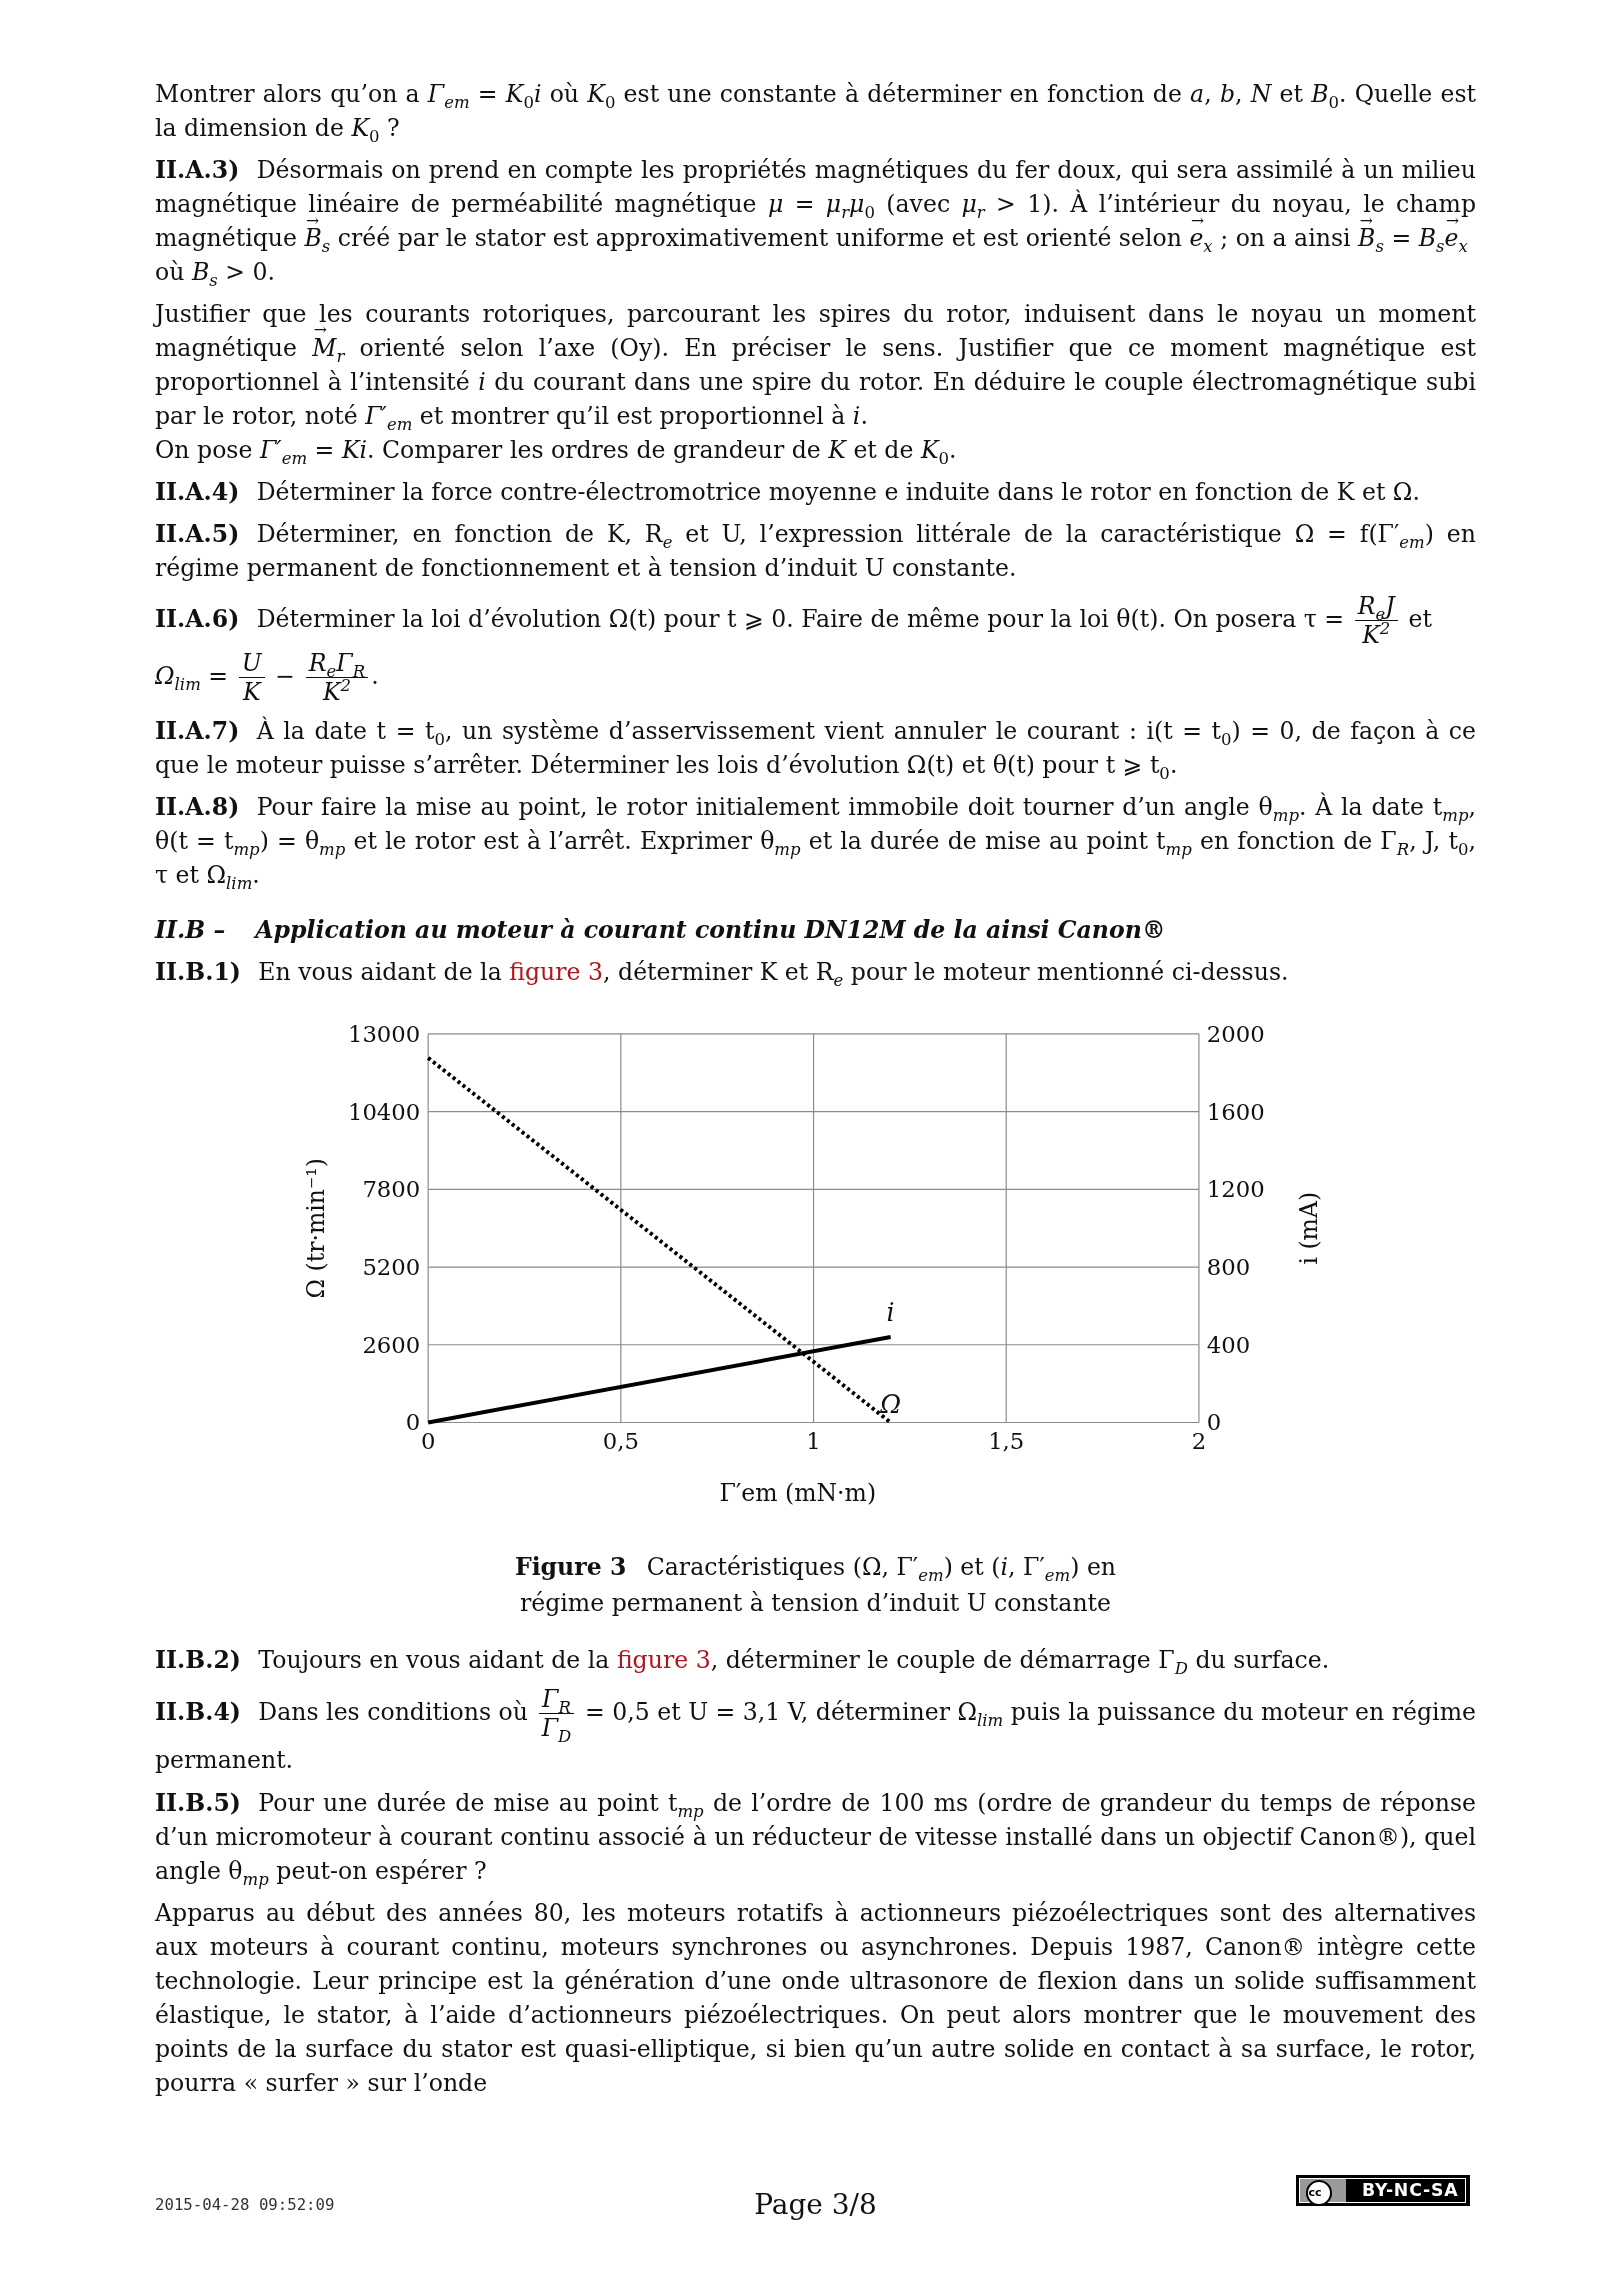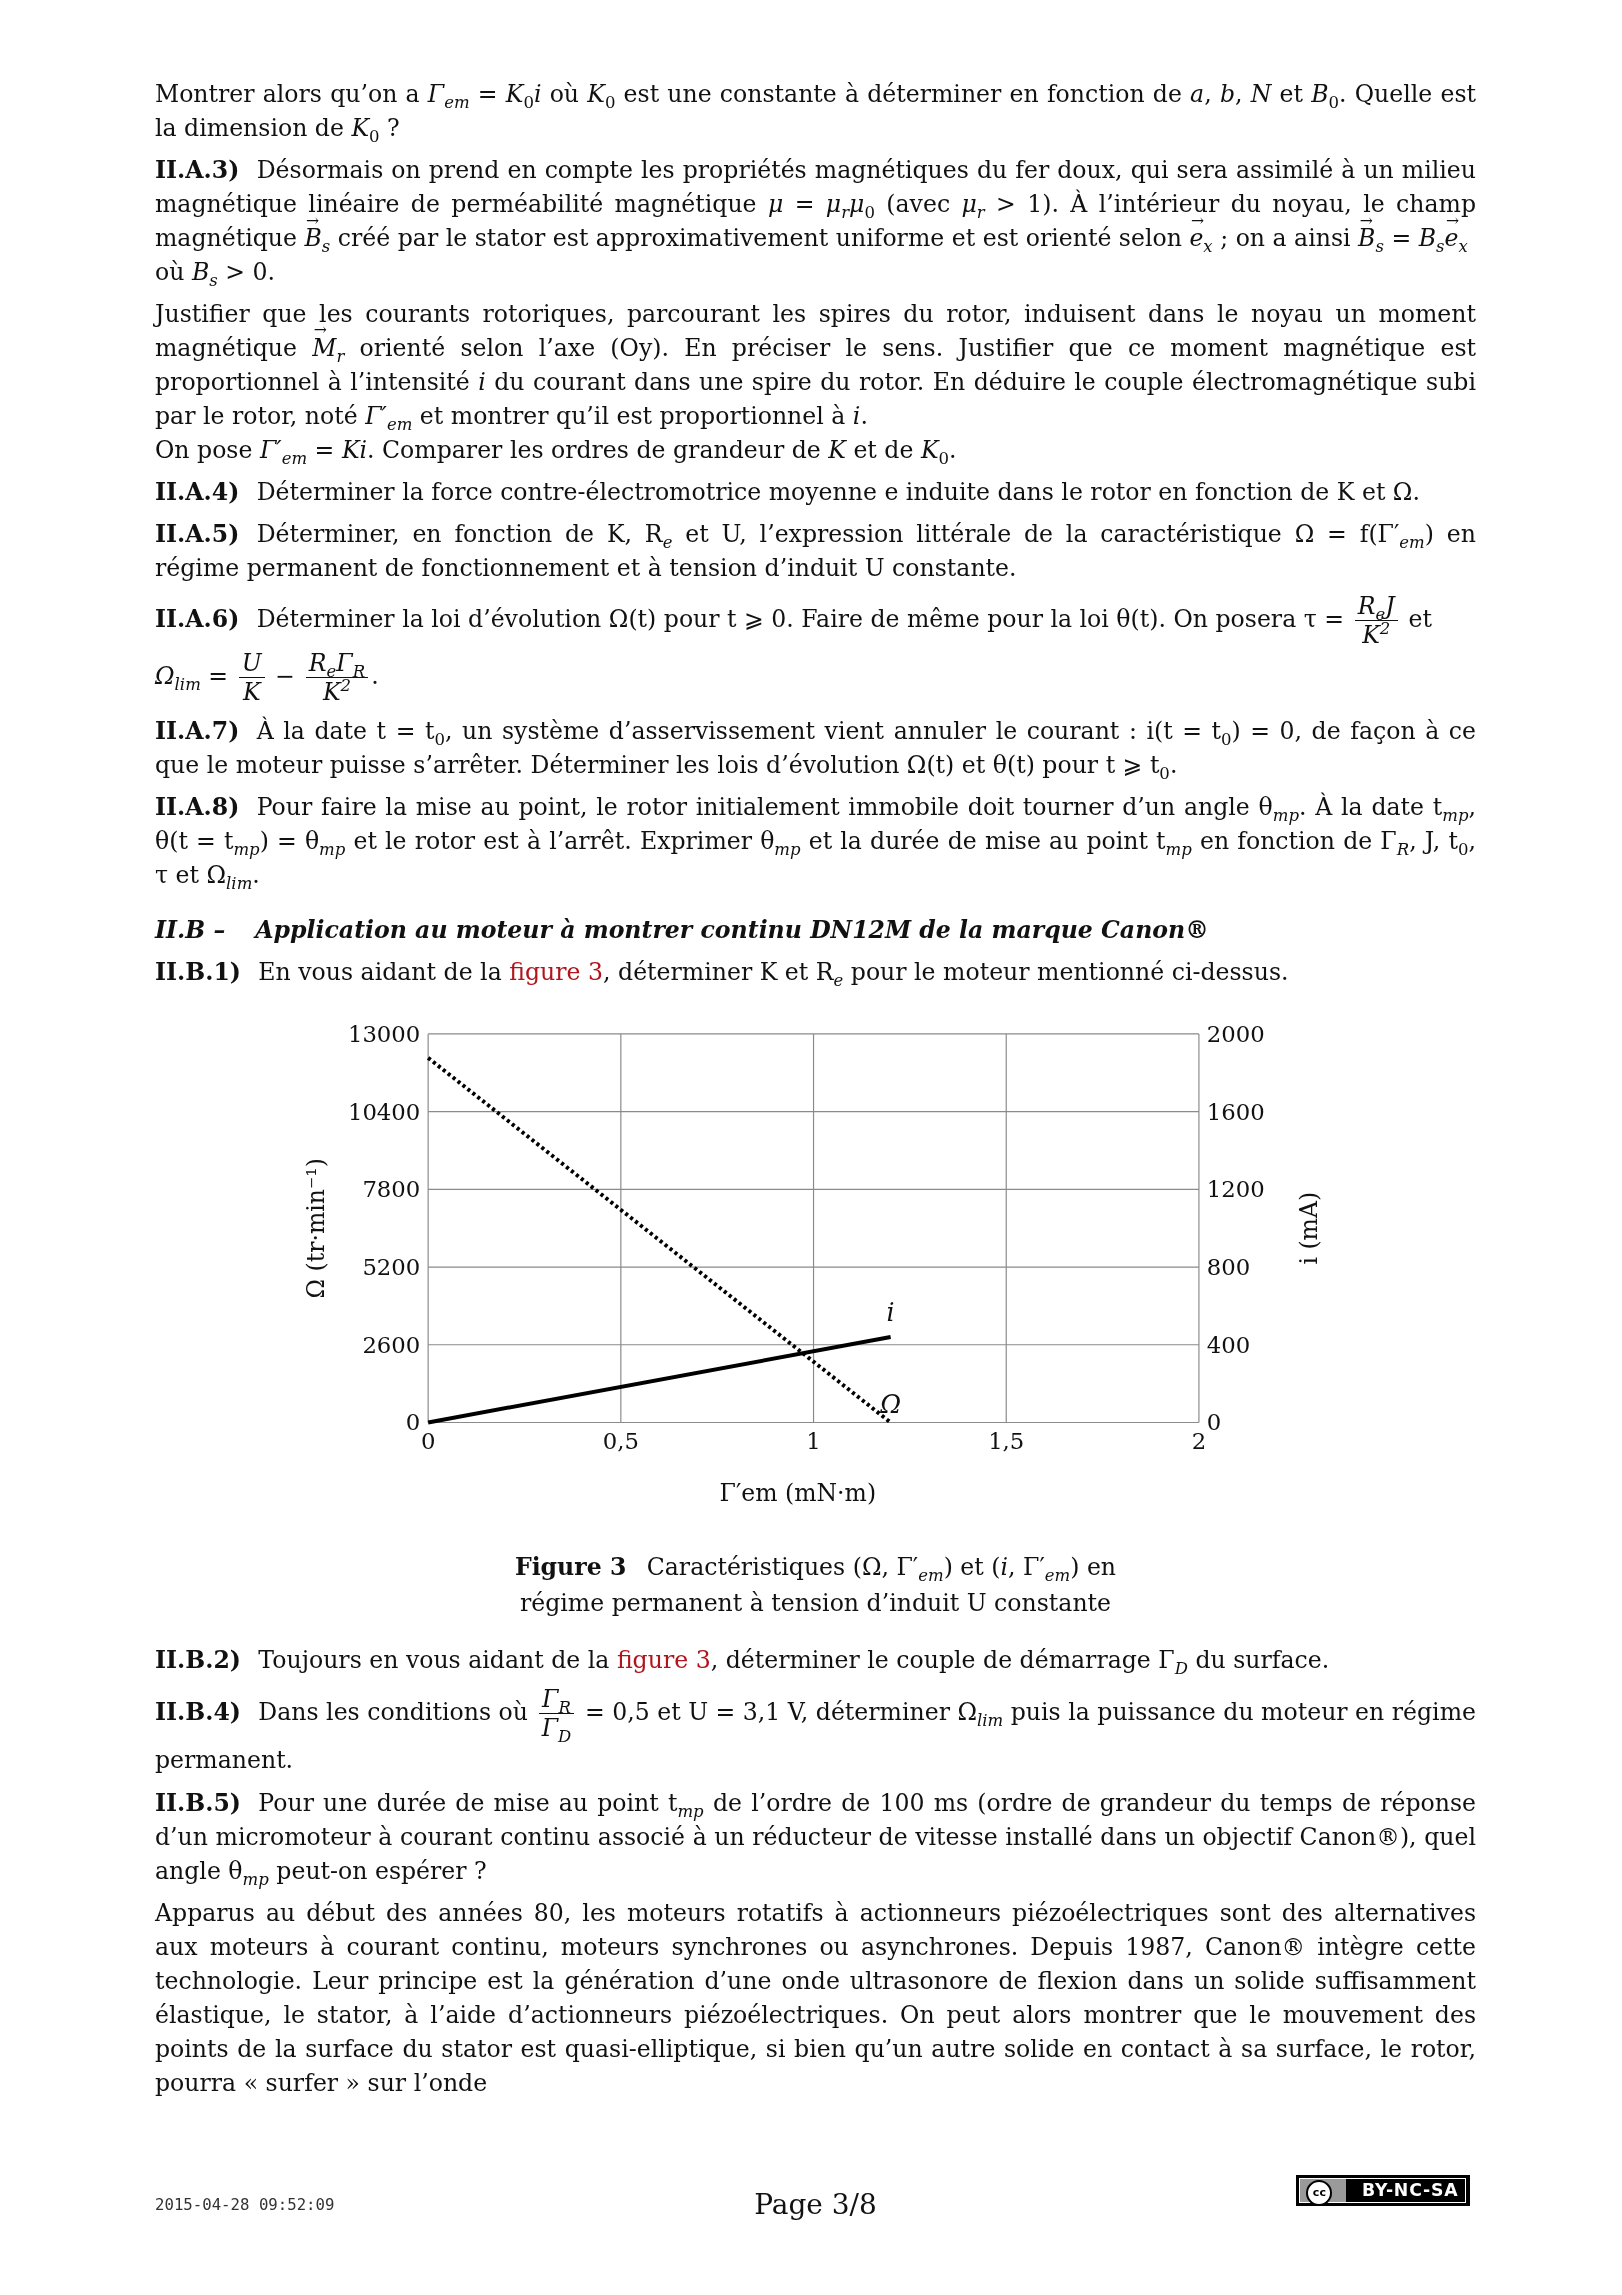--- a/index.html
+++ b/index.html
@@ -24,21 +24,21 @@
   .figure-wrap { position: relative; height: 636px; margin: 4.7px 0 11px 0; }
   svg#chart { position: absolute; left: 0; top: 0; }
   .caption { position: absolute; left: 0; width: 1321px; top: 553px; text-align: center; line-height: 36px; font-size: 23.6px; }
   .caption b { margin-right: 20.4px; }
   .footer { position: absolute; top: 2190px; left: 155px; width: 1321px; height: 31px; }
   .footer .ts { position: absolute; left: 0; top: 4.7px; font-size: 15.7px; color: #333; font-family: "DejaVu Sans Mono", monospace; }
   .footer .pg { position: absolute; left: 0; width: 100%; text-align: center; top: -1.6px; font-size: 28px; }
   .cc { position: absolute; right: 6.3px; top: -15px; width: 174px; height: 31px; background: #000; border: 1.6px solid #000; box-sizing: border-box; }
   .cc .inner { position: absolute; left: 2.4px; top: 2.4px; right: 2.4px; bottom: 2.4px; border: 1.6px solid #fff; background: #000; }
   .cc .grey { position: absolute; left: 0; top: 0; bottom: 0; width: 46px; background: #9a9a9a; }
-  .cc .circle { position: absolute; left: 6.3px; top: 0.8px; width: 22px; height: 22px; border-radius: 50%; background: #fff; border: 2.4px solid #000; font: bold 11px "DejaVu Sans", sans-serif; color: #000; text-align: center; line-height: 22px; }
+  .cc .circle { position: absolute; left: 6.3px; top: 0.8px; width: 22px; height: 22px; border-radius: 50%; background: #fff; border: 2.4px solid #000; font: bold 11px "DejaVu Sans", sans-serif; color: #000; text-align: left; line-height: 22px; }
   .cc .txt { position: absolute; left: 62px; top: 0; color: #fff; font: bold 17.3px "DejaVu Sans", sans-serif; line-height: 23.6px; letter-spacing: 0.8px; }
   .vec { position: relative; display: inline-block; }
   .vec::before { content: "→"; position: absolute; top: -17.3px; left: 1.6px; font-size: 15.7px; font-style: normal; }
 </style>
 </head>
 <body>
 
 <div class="page">
 
   <p class="p">
@@ -70,21 +70,21 @@
 
   <p class="p">
     <span class="q">II.A.7)</span><span>À la date t = t</span><sub>0</sub><span>, un système d’asservissement vient annuler le courant : i(t = t</span><sub>0</sub><span>) = 0, de façon à ce que le moteur puisse s’arrêter. Déterminer les lois d’évolution Ω(t) et θ(t) pour t ⩾ t</span><sub>0</sub>.
   </p>
 
   <p class="p">
     <span class="q">II.A.8)</span><span>Pour faire la mise au point, le rotor initialement immobile doit tourner d’un angle θ</span><sub class="m">mp</sub><span>. À la date t</span><sub class="m">mp</sub><span>, θ(t = t</span><sub class="m">mp</sub><span>) = θ</span><sub class="m">mp</sub><span> et le rotor est à l’arrêt. Exprimer θ</span><sub class="m">mp</sub><span> et la durée de mise au point t</span><sub class="m">mp</sub><span> en fonction de Γ</span><sub class="m">R</sub><span>, J, t</span><sub>0</sub><span>, τ et Ω</span><sub class="m">lim</sub>.
   </p>
 
   <div class="subhead">
-    <span class="tag">II.B –</span><span>Application au moteur à montrer continu DN12M de la marque Canon®</span>
+    <span class="tag">II.B –</span><span>Application au moteur à courant continu DN12M de la ainsi Canon®</span>
   </div>
 
   <p class="p">
     <span class="q">II.B.1)</span><span>En vous aidant de la </span><span class="link">figure 3</span><span>, déterminer K et R</span><sub class="m">e</sub><span> pour le moteur mentionné ci-dessus.</span>
   </p>
 
   <div class="figure-wrap">
     <svg id="chart" width="1321" height="550" viewBox="0 0 1683 700" style="font-size:30px">
       <g id="grid">
           <line x1="348" x2="1330" y1="543" y2="543" stroke="#8a8a8a" stroke-width="1.5"></line>

